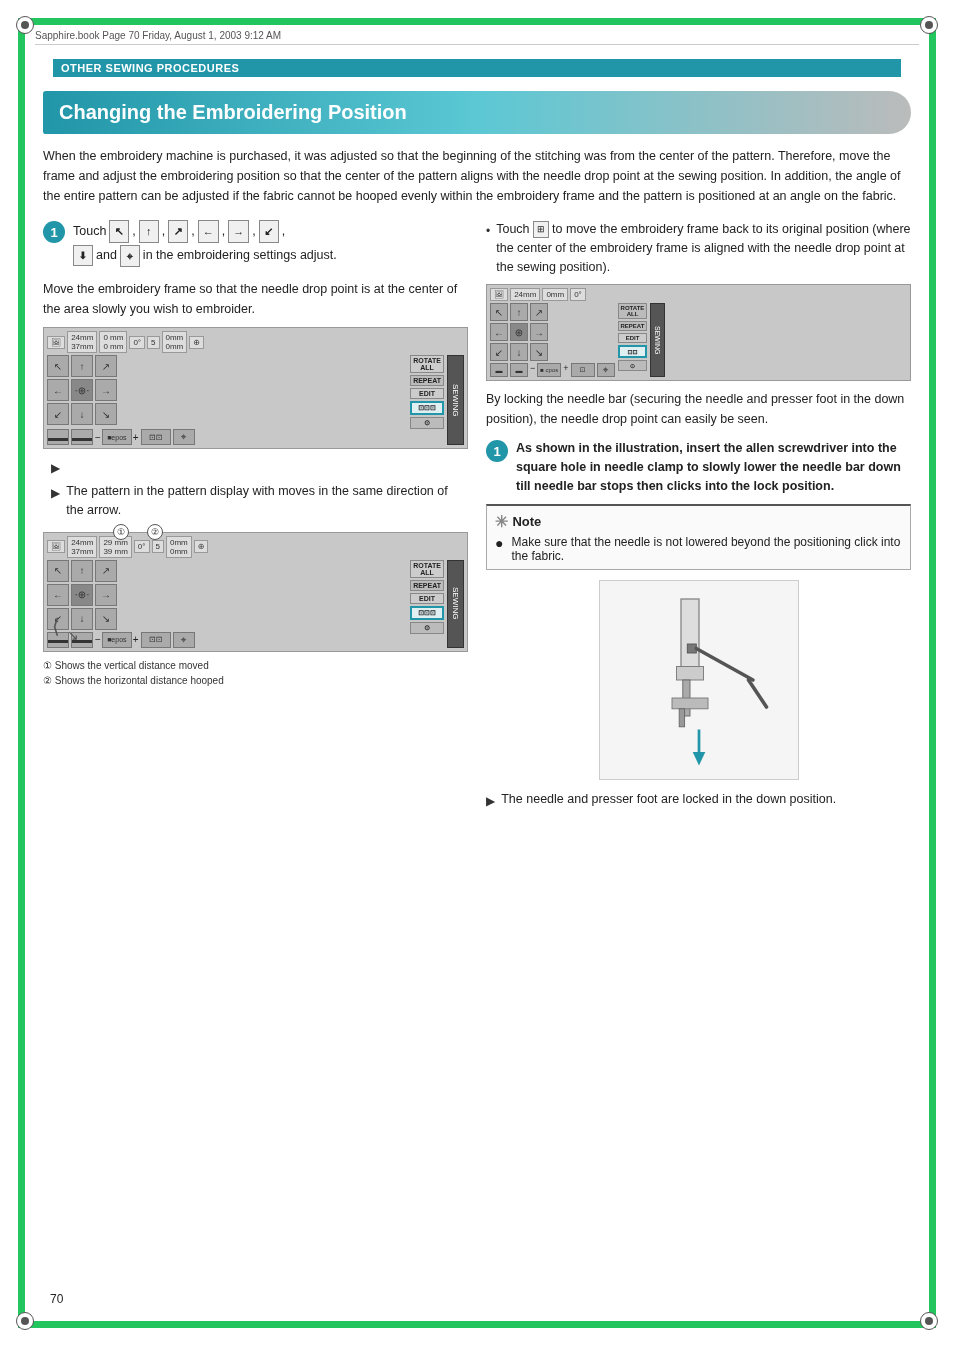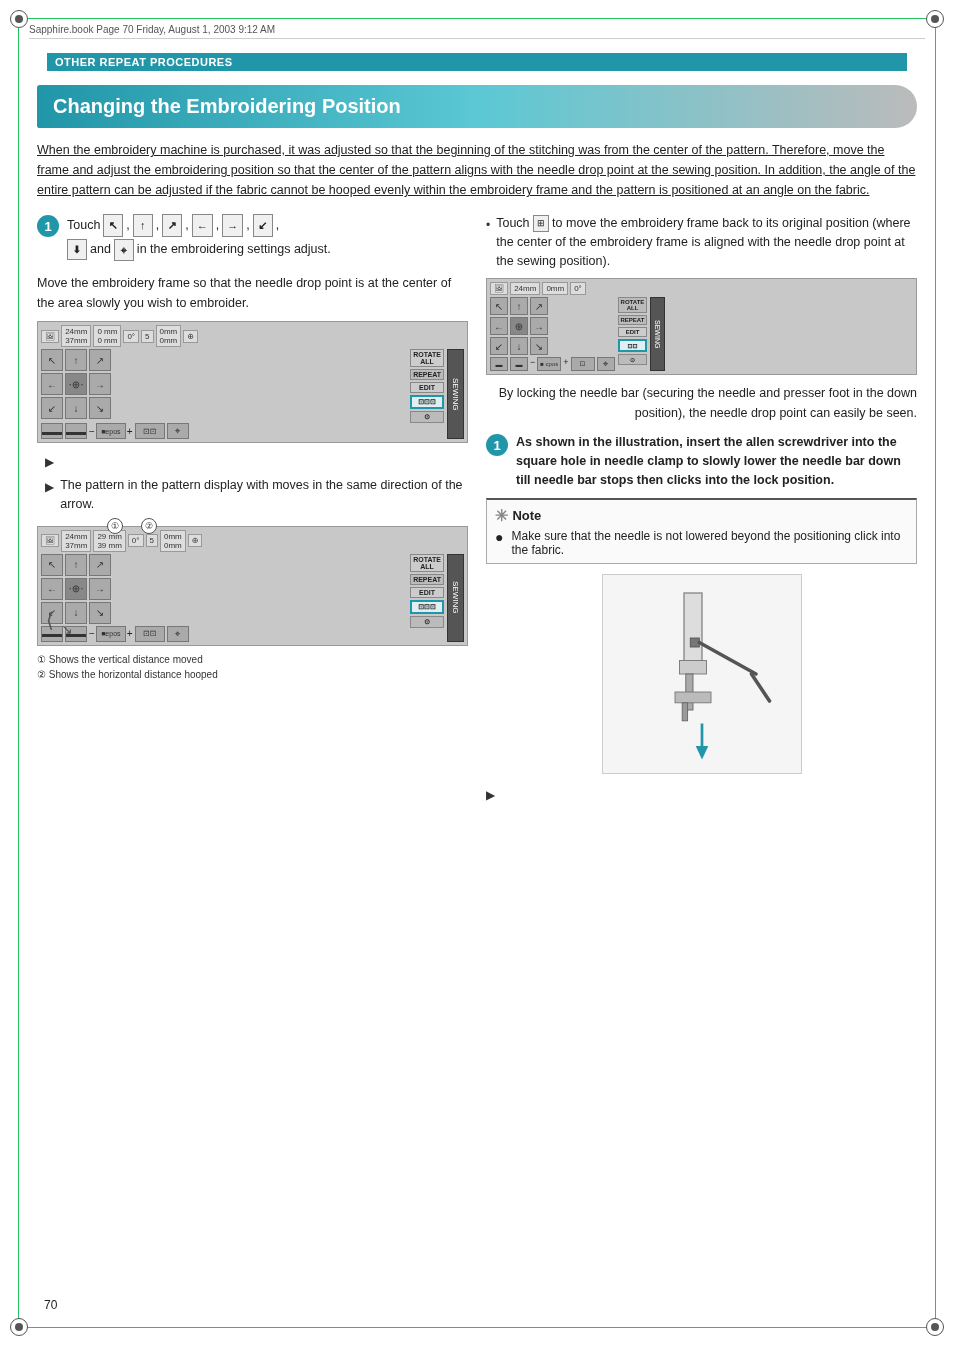--- a/index.html
+++ b/index.html
@@ -6,21 +6,21 @@
     body {
       font-family: Arial, sans-serif;
       background: #fff;
       width: 954px;
       min-height: 1351px;
       position: relative;
       color: #222;
       font-size: 13px;
     }
     .page-border {
-      border: 1px solid #22c55e;
+      border: 7px solid #22c55e;
       margin: 18px;
       padding: 0;
       min-height: 1310px;
       position: relative;
     }
     .corner-mark {
       position: absolute;
       width: 18px;
       height: 18px;
       border-radius: 50%;
@@ -64,21 +64,20 @@
       font-weight: bold;
       padding: 10px 16px;
       margin-bottom: 12px;
       border-radius: 4px 30px 30px 4px;
     }
     .intro-text {
       font-size: 12.5px;
       line-height: 1.6;
       margin-bottom: 14px;
       color: #222;
-      text-decoration: underline;
     }
     .two-col {
       display: flex;
       gap: 18px;
       align-items: flex-start;
     }
     .col-left {
       flex: 1;
     }
     .col-right {
@@ -322,21 +321,21 @@
       <div class="corner-inner"></div>
     </div>
   <div class="corner-mark br">
       <div class="corner-inner"></div>
     </div>
 
   <div class="top-label">Sapphire.book  Page 70  Friday, August 1, 2003  9:12 AM</div>
   <div class="divider-line"></div>
 
   <div class="content-area">
-    <div class="header-bar">OTHER REPEAT PROCEDURES</div>
+    <div class="header-bar">OTHER SEWING PROCEDURES</div>
 
     <div style="margin-top:14px;">
       <div class="section-title">Changing the Embroidering Position</div>
     </div>
 
     <div class="intro-text">When the embroidery machine is purchased, it was adjusted so that the beginning of the stitching was from the center of the pattern. Therefore, move the frame and adjust the embroidering position so that the center of the pattern aligns with the needle drop point at the sewing position. In addition, the angle of the entire pattern can be adjusted if the fabric cannot be hooped evenly within the embroidery frame and the pattern is positioned at an angle on the fabric.</div>
 
     <div class="two-col">
 
       <div class="col-left">
@@ -528,21 +527,21 @@
               <div class="rs-btn" style="font-size:6px;">ROTATE<br>ALL</div>
               <div class="rs-btn" style="font-size:6px;">REPEAT</div>
               <div class="rs-btn edit" style="font-size:6px;">EDIT</div>
               <div class="rs-btn blue-outline" style="font-size:6px;">⊡⊡</div>
               <div class="rs-btn" style="font-size:6px;">⊙</div>
             </div>
             <div class="sewing-btn" style="font-size:7px;min-height:40px;">SEWING</div>
           </div>
         </div>
 
-        <div style="font-size:12.5px;line-height:1.6;margin-bottom:10px;text-align:right;">By locking the needle bar (securing the needle and presser foot in the down position), the needle drop point can easily be seen.</div>
+        <div style="font-size:12.5px;line-height:1.6;margin-bottom:10px;">By locking the needle bar (securing the needle and presser foot in the down position), the needle drop point can easily be seen.</div>
 
         <div class="step-block">
           <div class="step-circle">1</div>
           <div class="step-text">
             <b>As shown in the illustration, insert the allen screwdriver into the square hole in needle clamp to slowly lower the needle bar down till needle bar stops then clicks into the lock position.</b>
           </div>
         </div>
 
         <div class="note-box">
           <div class="note-title">
@@ -570,19 +569,20 @@
             <line x1="97" y1="65" x2="160" y2="100" stroke="#555" stroke-width="4" stroke-linecap="round"></line>
             <line x1="155" y1="100" x2="175" y2="130" stroke="#555" stroke-width="4" stroke-linecap="round"></line>
 
             <line x1="100" y1="155" x2="100" y2="185" stroke="#2196a8" stroke-width="3"></line>
             <polygon points="93,180 107,180 100,195" fill="#2196a8"></polygon>
           </svg>
         </div>
 
         <div class="bullet-item" style="margin-top:6px;">
           <span class="bullet-arrow">▶</span>
+          <span>The needle and presser foot are locked in the down position.</span>
         </div>
       </div>
     </div>
   </div>
 
   <div class="page-number">70</div>
 </div>
 
 </body></html>

